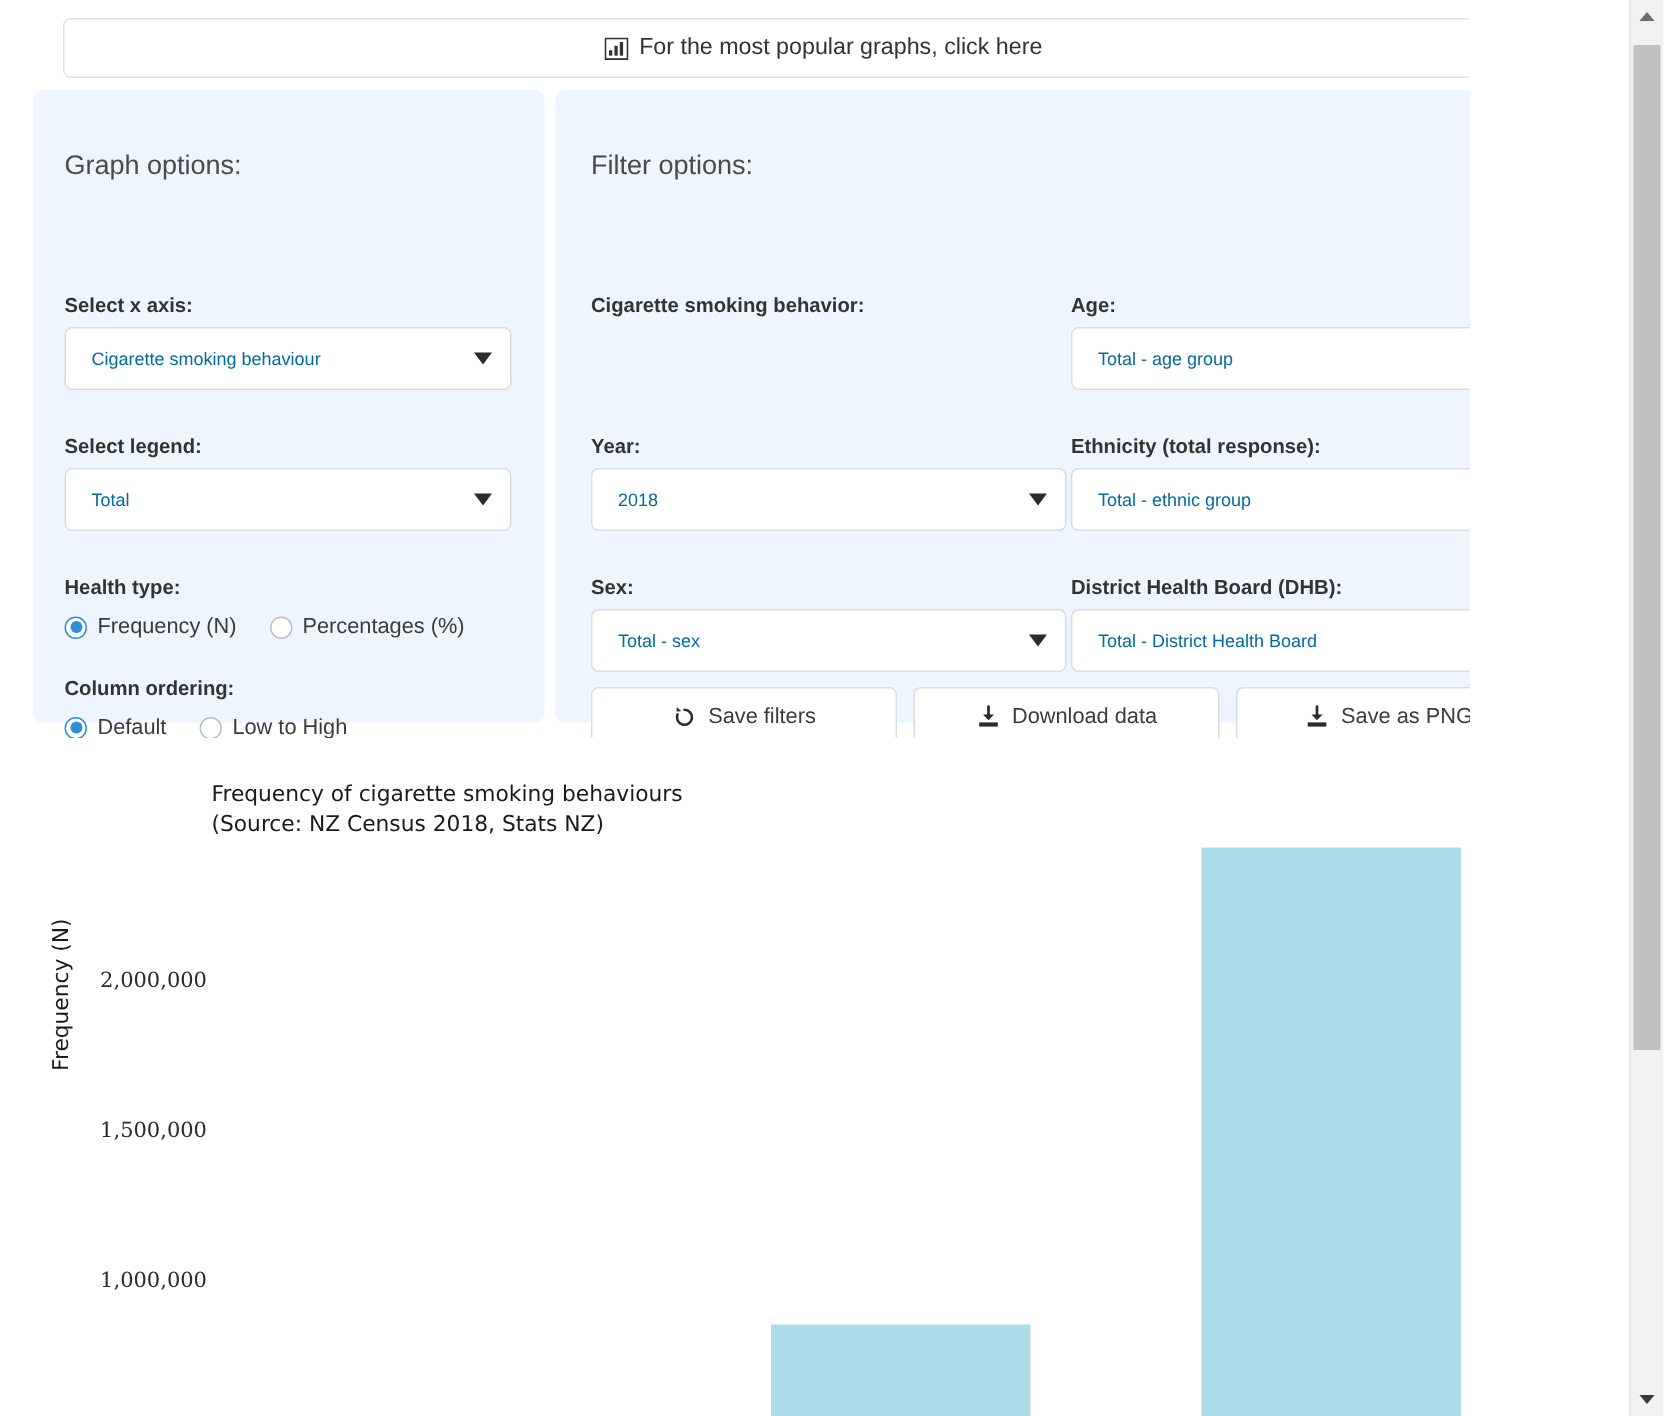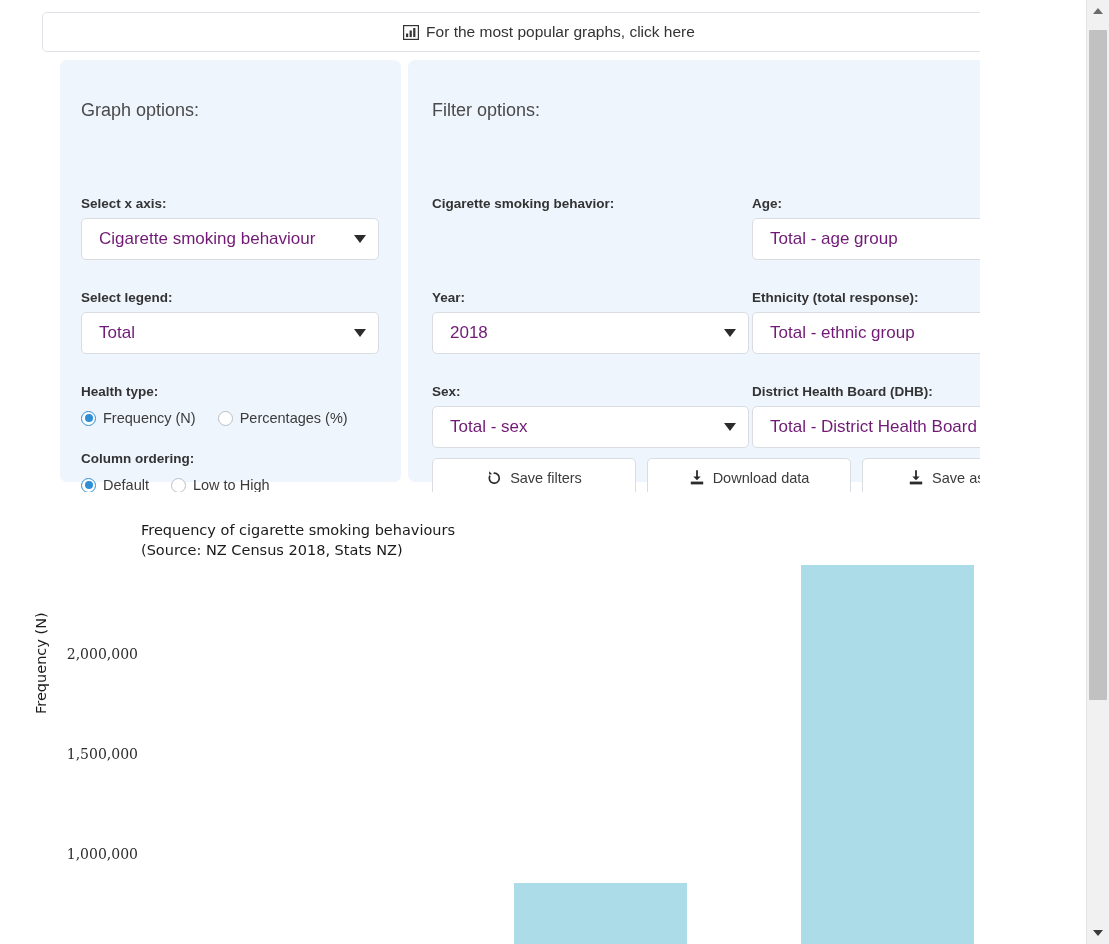--- a/index.html
+++ b/index.html
@@ -45,21 +45,20 @@
     font-size: 15.5px;
     color: #333333;
   }
   .chart-icon { display: block; }
 
   
   .panel {
     position: absolute;
     background: #eff5fd;
     border-radius: 7px;
-    margin-left: 38px;
   }
   #graph-panel { left: 22px; top: 60px; width: 341px; height: 422px; }
   #filter-panel { left: 370px; top: 60px; width: 686px; height: 422px; }
 
   .panel-title {
     font-size: 18px;
     color: #4a4a4a;
     font-weight: 400;
   }
   .field-label {
@@ -73,22 +72,22 @@
     border: 1px solid #d9dde2;
     border-radius: 5px;
     height: 42px;
     display: flex;
     align-items: center;
     padding: 0 12px 0 17px;
     cursor: pointer;
   }
   .select-value {
     flex: 1;
-    font-size: 17px;
-    color: #701a75;
+    font-size: 12px;
+    color: #0369a1;
     white-space: nowrap;
     overflow: hidden;
     text-overflow: ellipsis;
   }
   .caret {
     width: 0; height: 0;
     border-left: 6.5px solid transparent;
     border-right: 6.5px solid transparent;
     border-top: 8px solid #2b2b2b;
     margin-left: 8px;

